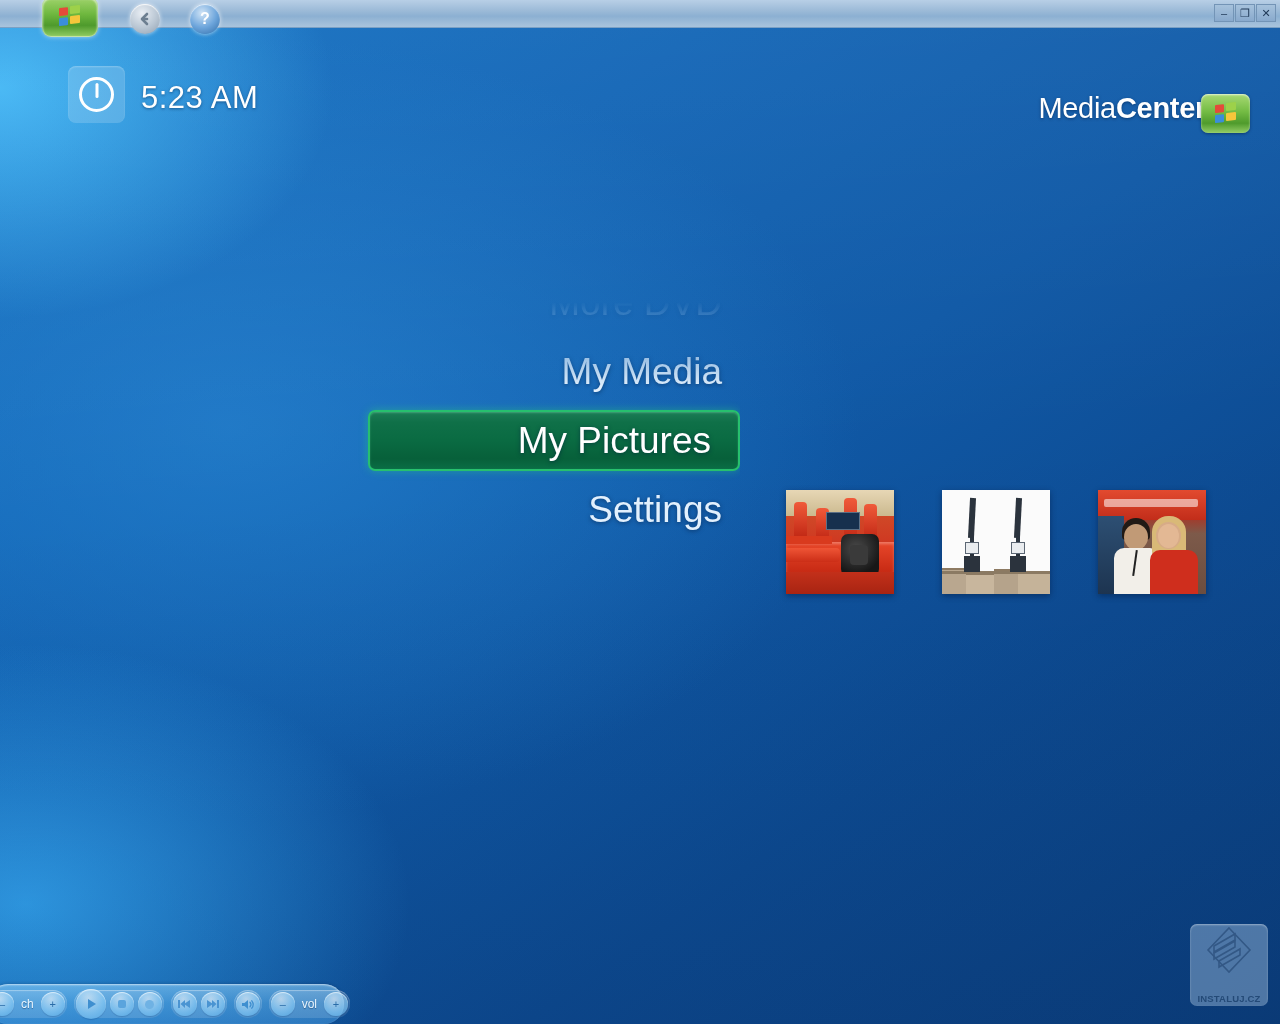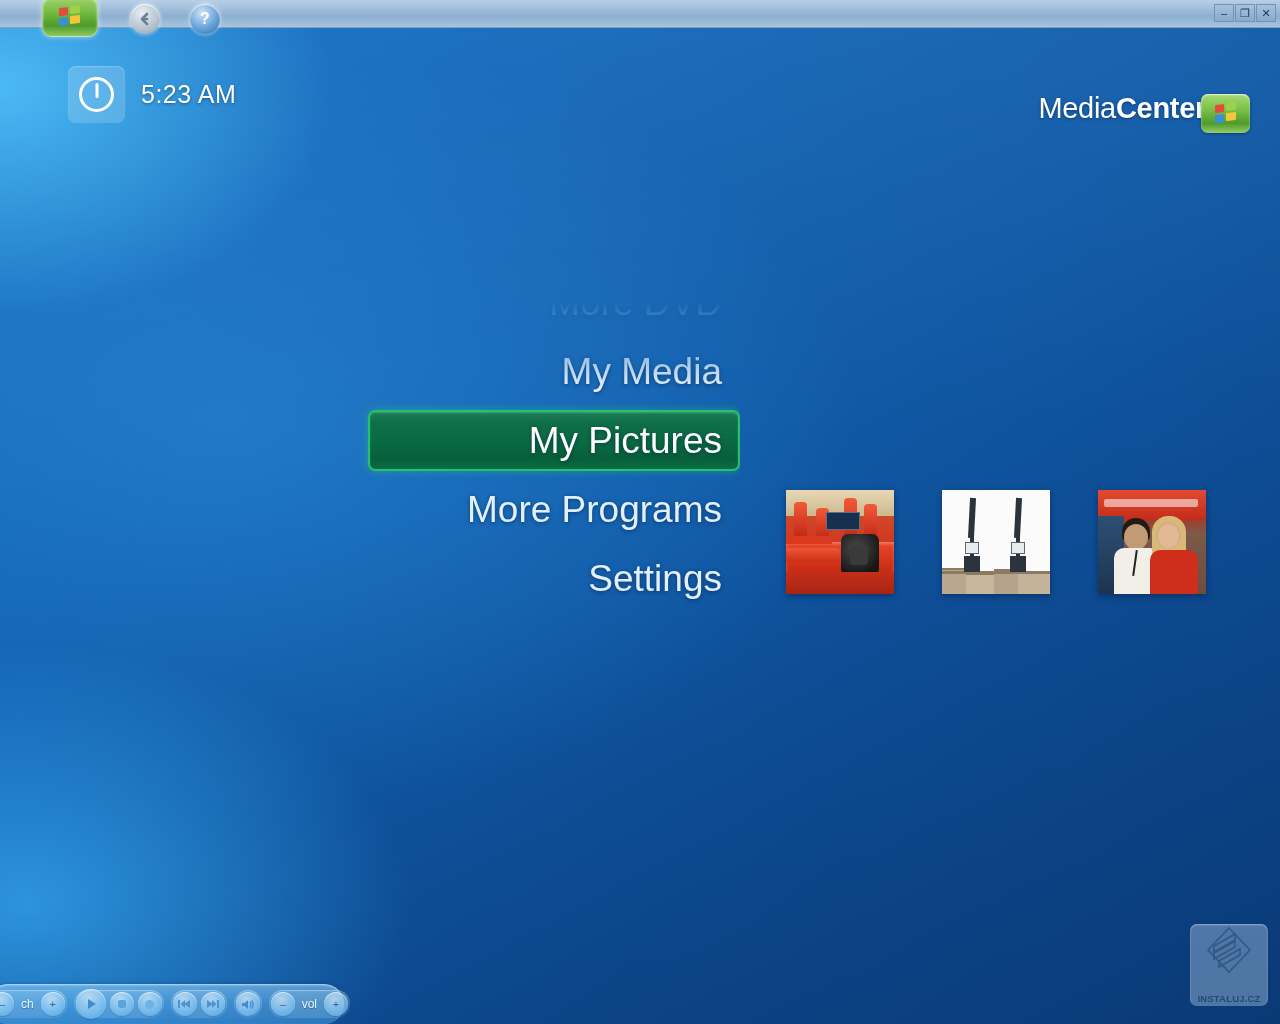--- a/index.html
+++ b/index.html
@@ -84,21 +84,21 @@
     width:35px; height:35px; border-radius:50%;
     border:3px solid #ffffff; position:relative;
   }
   #power-button .pw:before {
     content:""; position:absolute; left:50%; top:3px;
     transform:translateX(-50%);
     width:3px; height:15px; background:#fff; border-radius:2px;
   }
   #clock {
     position:absolute; left:141px; top:52px;
-    font-size:25px; color:#ffffff; letter-spacing:.5px;
+    font-size:31px; color:#ffffff; letter-spacing:.5px;
     text-shadow:0 1px 3px rgba(0,30,70,.5);
     z-index:10;
   }
 
   #brand {
     position:absolute; right:74px; top:64px;
     display:flex; align-items:center; z-index:10;
   }
   #brand .bt { font-size:29px; color:#ffffff; letter-spacing:-.3px;
                text-shadow:0 1px 3px rgba(0,30,70,.55); }
@@ -137,21 +137,21 @@
     mask-image:linear-gradient(180deg, rgba(0,0,0,0) 34px, #000 120px, #000 410px, rgba(0,0,0,0) 500px);
   }
   .menu-item {
     height:69px; display:flex; align-items:center; justify-content:flex-end;
     padding-right:18px;
     font-size:37px; color:#e2f0fd;
     text-shadow:0 1px 4px rgba(0,25,60,.55);
     white-space:nowrap;
   }
   .menu-item.selected {
-    position:relative; padding-right:0; justify-content:flex-end;
+    position:relative; padding-right:11px; justify-content:flex-end;
   }
   .menu-item .sel-box {
     position:absolute; left:368px; top:4px; width:372px; height:61px;
     border-radius:7px;
     background:linear-gradient(180deg,#1c7c56 0%,#0f7048 18%,#0a6b42 50%,#07603a 82%,#0a6d45 100%);
     border:2px solid #27c06e;
     box-shadow:0 0 9px rgba(40,210,120,.45), inset 0 1px 2px rgba(150,255,200,.30);
   }
   .menu-item .sel-label {
     position:relative; z-index:2; padding-right:18px; color:#ffffff;
@@ -342,23 +342,20 @@
       <div class="menu-item">
         <span>My Media</span>
       </div>
 
       <div class="menu-item selected">
         <span class="sel-box"></span>
         <span class="sel-label">My Pictures</span>
       </div>
 
 
-      <div class="menu-item">
-        <span>More Programs</span>
-      </div>
 
       <div class="menu-item">
         <span>Settings</span>
       </div>
     </div>
 
     <div id="thumbs">
 
       <div class="thumb t1">
         <span class="sky"></span>

